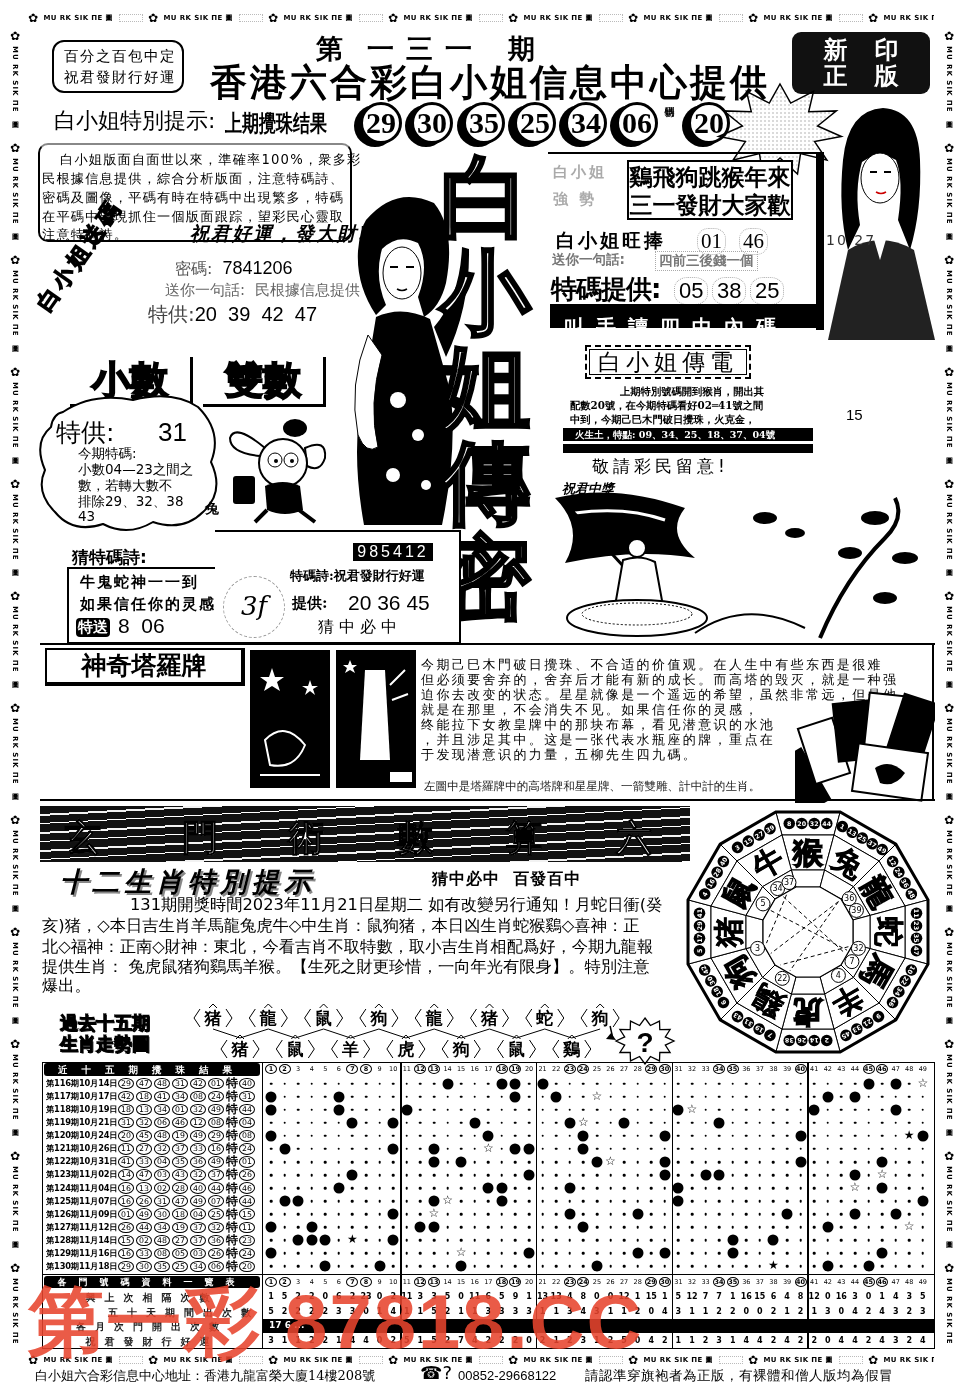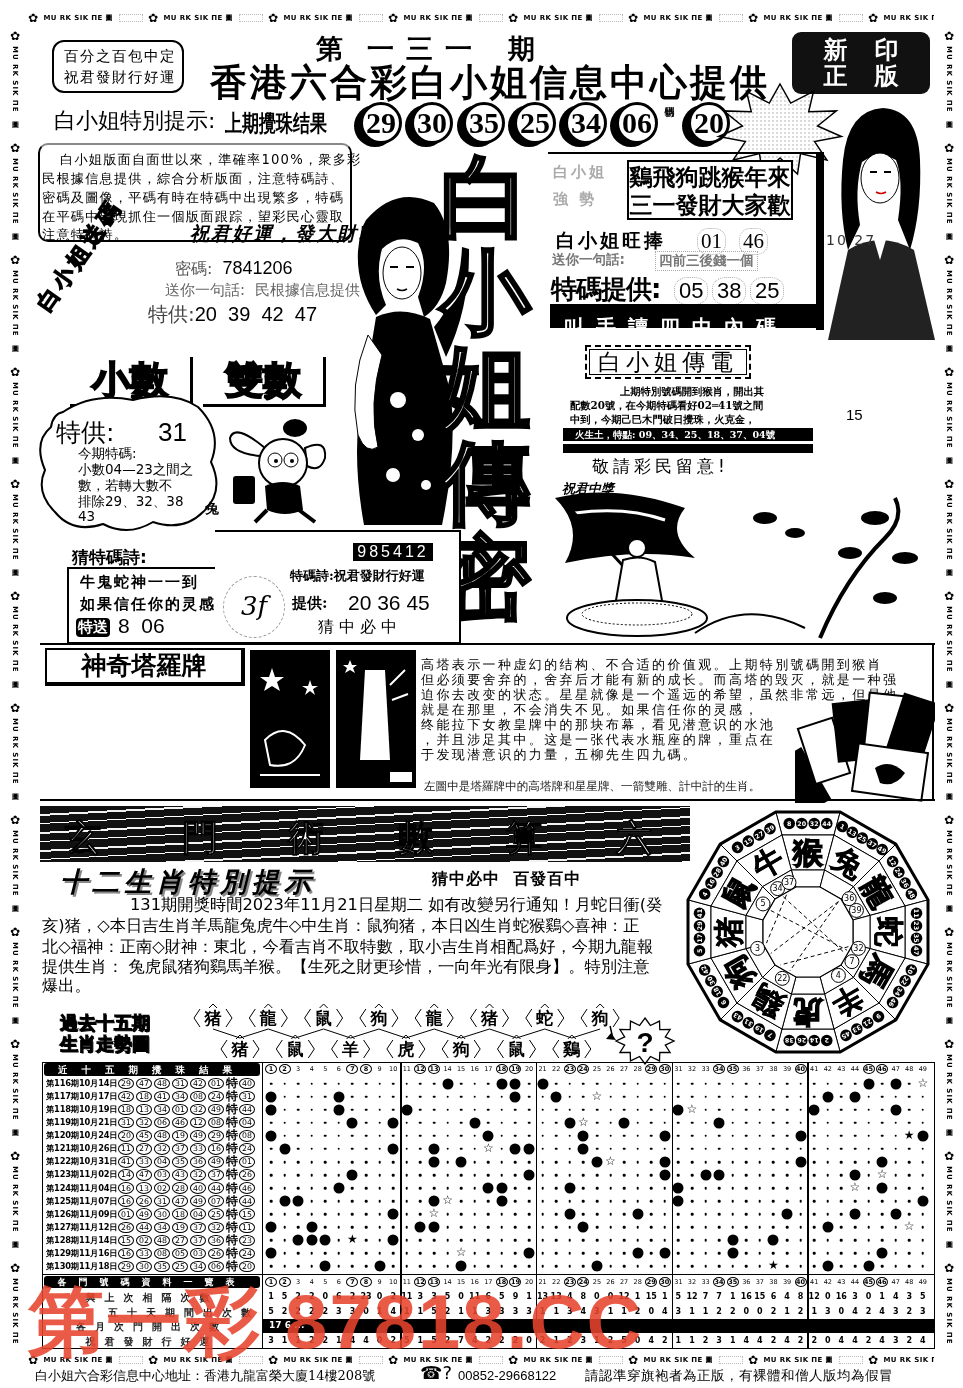--- a/index.html
+++ b/index.html
@@ -504,21 +504,21 @@
   <rect x="86" y="0" width="80" height="138" fill="#000"></rect>
   <polygon points="22,18 25,27 34,27 27,32 30,41 22,36 14,41 17,32 10,27 19,27" fill="#fff"></polygon>
   <polygon points="60,30 62,36 68,36 63,39 65,45 60,41 55,45 57,39 52,36 58,36" fill="#fff"></polygon>
   <path d="M15 90 Q35 70 55 95 Q45 120 20 115Z" fill="none" stroke="#fff" stroke-width="2"></path>
   <path d="M10 125 h60" stroke="#fff" stroke-width="2"></path>
   <path d="M115 20 L135 20 L140 110 L110 110Z" fill="#fff"></path>
   <path d="M140 35 L155 20 M142 50 L158 44" stroke="#fff" stroke-width="2"></path>
   <polygon points="100,10 102,15 107,15 103,18 105,23 100,20 95,23 97,18 93,15 98,15" fill="#fff"></polygon>
   <rect x="140" y="122" width="22" height="10" fill="#fff"></rect>
 </svg>
-<div class="tarot-line" style="top:656px">高塔表示一种虚幻的结构、不合适的价值观。上期特別號碼開到猴肖</div>
+<div class="tarot-line" style="top:656px">今期己巳木門破日攪珠、不合适的价值观。在人生中有些东西是很难</div>
 <div class="tarot-line" style="top:671px">但必须要舍弃的，舍弃后才能有新的成长。而高塔的毁灭，就是一种强</div>
 <div class="tarot-line" style="top:686px">迫你去改变的状态。星星就像是一个遥远的希望，虽然非常远，但是他</div>
 <div class="tarot-line" style="top:701px">就是在那里，不会消失不见。如果信任你的灵感，</div>
 <div class="tarot-line" style="top:716px">终能拉下女教皇牌中的那块布幕，看见潜意识的水池</div>
 <div class="tarot-line" style="top:731px">，并且涉足其中。这是一张代表水瓶座的牌，重点在</div>
 <div class="tarot-line" style="top:746px">于发现潜意识的力量，五柳先生四九碼。</div>
 <div id="tarot-caption" class="a">左圖中是塔羅牌中的高塔牌和星星牌、一箭雙雕、計中計的生肖。</div>
 <svg class="a" style="left:795px;top:688px" width="140" height="115">
   <g stroke="#000" stroke-width="2">
     <rect x="10" y="10" width="36" height="58" fill="#000" transform="rotate(-30 120 110)"></rect>

